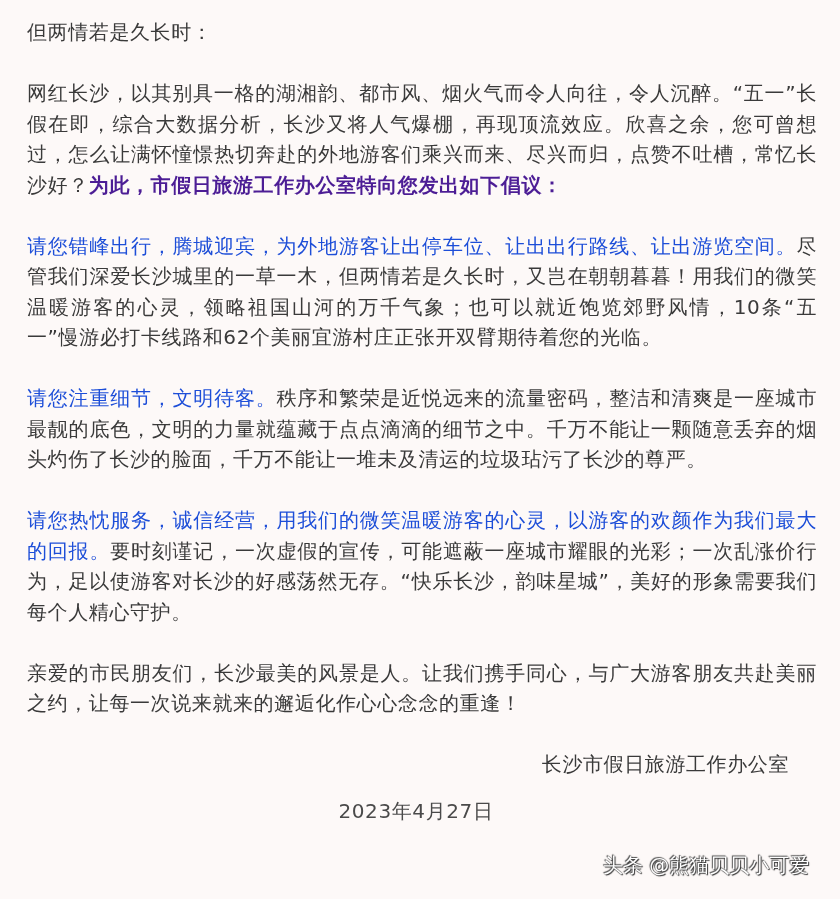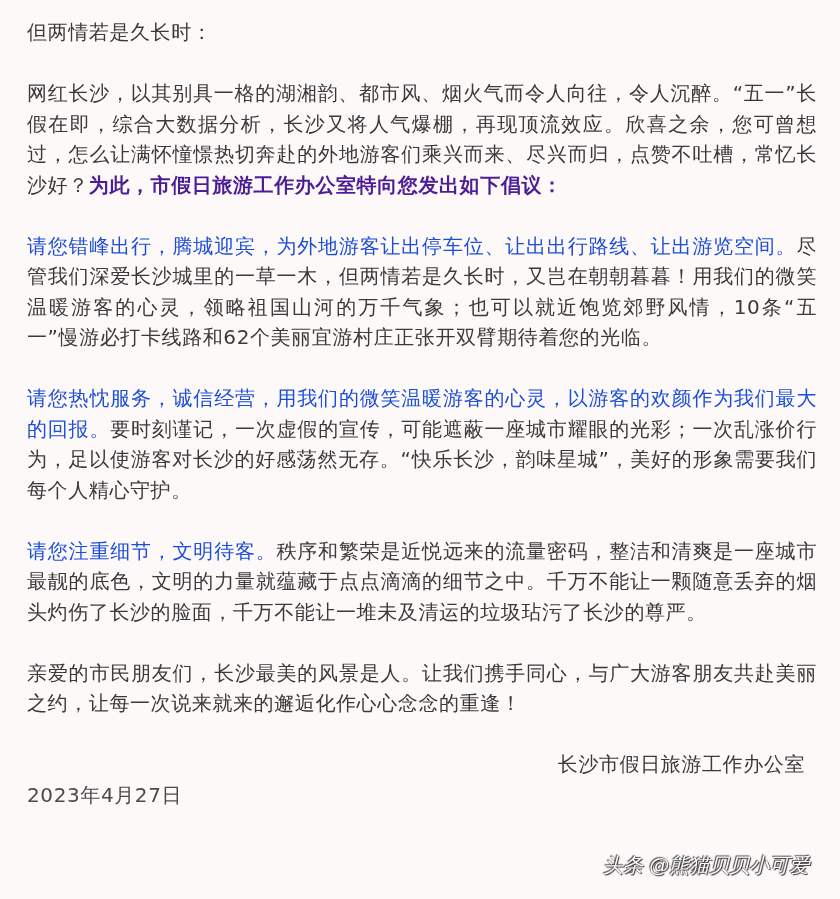--- a/index.html
+++ b/index.html
@@ -32,60 +32,59 @@
       font-weight: normal;
       color: #1d4ed8;
     }
     .red {
       font-weight: bold;
       color: #4c1d95;
     }
     .signature {
       text-align: right;
       padding-right: 12px;
-      margin: 0;
+      margin: 16px;
     }
     .date {
-      text-align: left;
+      text-align: center;
       padding-right: 12px;
       margin: 0;
       color: #4a4a4a;
     }
     .watermark {
       position: absolute;
       left: 603px;
       top: 852px;
       font-size: 20px;
       color: #ffffff;
       letter-spacing: 0px;
       text-shadow: 0 0 1px #333, 1px 1px 1px #333, -1px -1px 1px #555;
       white-space: nowrap;
-      font-style: italic;
     }
   </style>
 </head>
 <body>
 
 <div class="letter">
   <p class="para">但两情若是久长时：</p>
 
   <p class="para">
     <span>网红长沙，以其别具一格的湖湘韵、都市风、烟火气而令人向往，令人沉醉。“五一”长假在即，综合大数据分析，长沙又将人气爆棚，再现顶流效应。欣喜之余，您可曾想过，怎么让满怀憧憬热切奔赴的外地游客们乘兴而来、尽兴而归，点赞不吐槽，常忆长沙好？</span><span class="red">为此，市假日旅游工作办公室特向您发出如下倡议：</span>
   </p>
 
   <p class="para">
     <span class="bold">请您错峰出行，腾城迎宾，为外地游客让出停车位、让出出行路线、让出游览空间。</span><span>尽管我们深爱长沙城里的一草一木，但两情若是久长时，又岂在朝朝暮暮！用我们的微笑温暖游客的心灵，领略祖国山河的万千气象；也可以就近饱览郊野风情，10条“五一”慢游必打卡线路和62个美丽宜游村庄正张开双臂期待着您的光临。</span>
   </p>
 
   <p class="para">
-    <span class="bold">请您热忱服务，诚信经营，用我们的微笑温暖游客的心灵，以游客的欢颜作为我们最大的回报。</span><span>要时刻谨记，一次虚假的宣传，可能遮蔽一座城市耀眼的光彩；一次乱涨价行为，足以使游客对长沙的好感荡然无存。“快乐长沙，韵味星城”，美好的形象需要我们每个人精心守护。</span>
+    <span class="bold">请您注重细节，文明待客。</span><span>秩序和繁荣是近悦远来的流量密码，整洁和清爽是一座城市最靓的底色，文明的力量就蕴藏于点点滴滴的细节之中。千万不能让一颗随意丢弃的烟头灼伤了长沙的脸面，千万不能让一堆未及清运的垃圾玷污了长沙的尊严。</span>
   </p>
 
   <p class="para">
-    <span class="bold">请您注重细节，文明待客。</span><span>秩序和繁荣是近悦远来的流量密码，整洁和清爽是一座城市最靓的底色，文明的力量就蕴藏于点点滴滴的细节之中。千万不能让一颗随意丢弃的烟头灼伤了长沙的脸面，千万不能让一堆未及清运的垃圾玷污了长沙的尊严。</span>
+    <span class="bold">请您热忱服务，诚信经营，用我们的微笑温暖游客的心灵，以游客的欢颜作为我们最大的回报。</span><span>要时刻谨记，一次虚假的宣传，可能遮蔽一座城市耀眼的光彩；一次乱涨价行为，足以使游客对长沙的好感荡然无存。“快乐长沙，韵味星城”，美好的形象需要我们每个人精心守护。</span>
   </p>
 
   <p class="para">亲爱的市民朋友们，长沙最美的风景是人。让我们携手同心，与广大游客朋友共赴美丽之约，让每一次说来就来的邂逅化作心心念念的重逢！</p>
 
   <p class="signature">长沙市假日旅游工作办公室</p>
   <p class="date">2023年4月27日</p>
 </div>
 
 <div class="watermark">头条 @熊猫贝贝小可爱</div>
 

